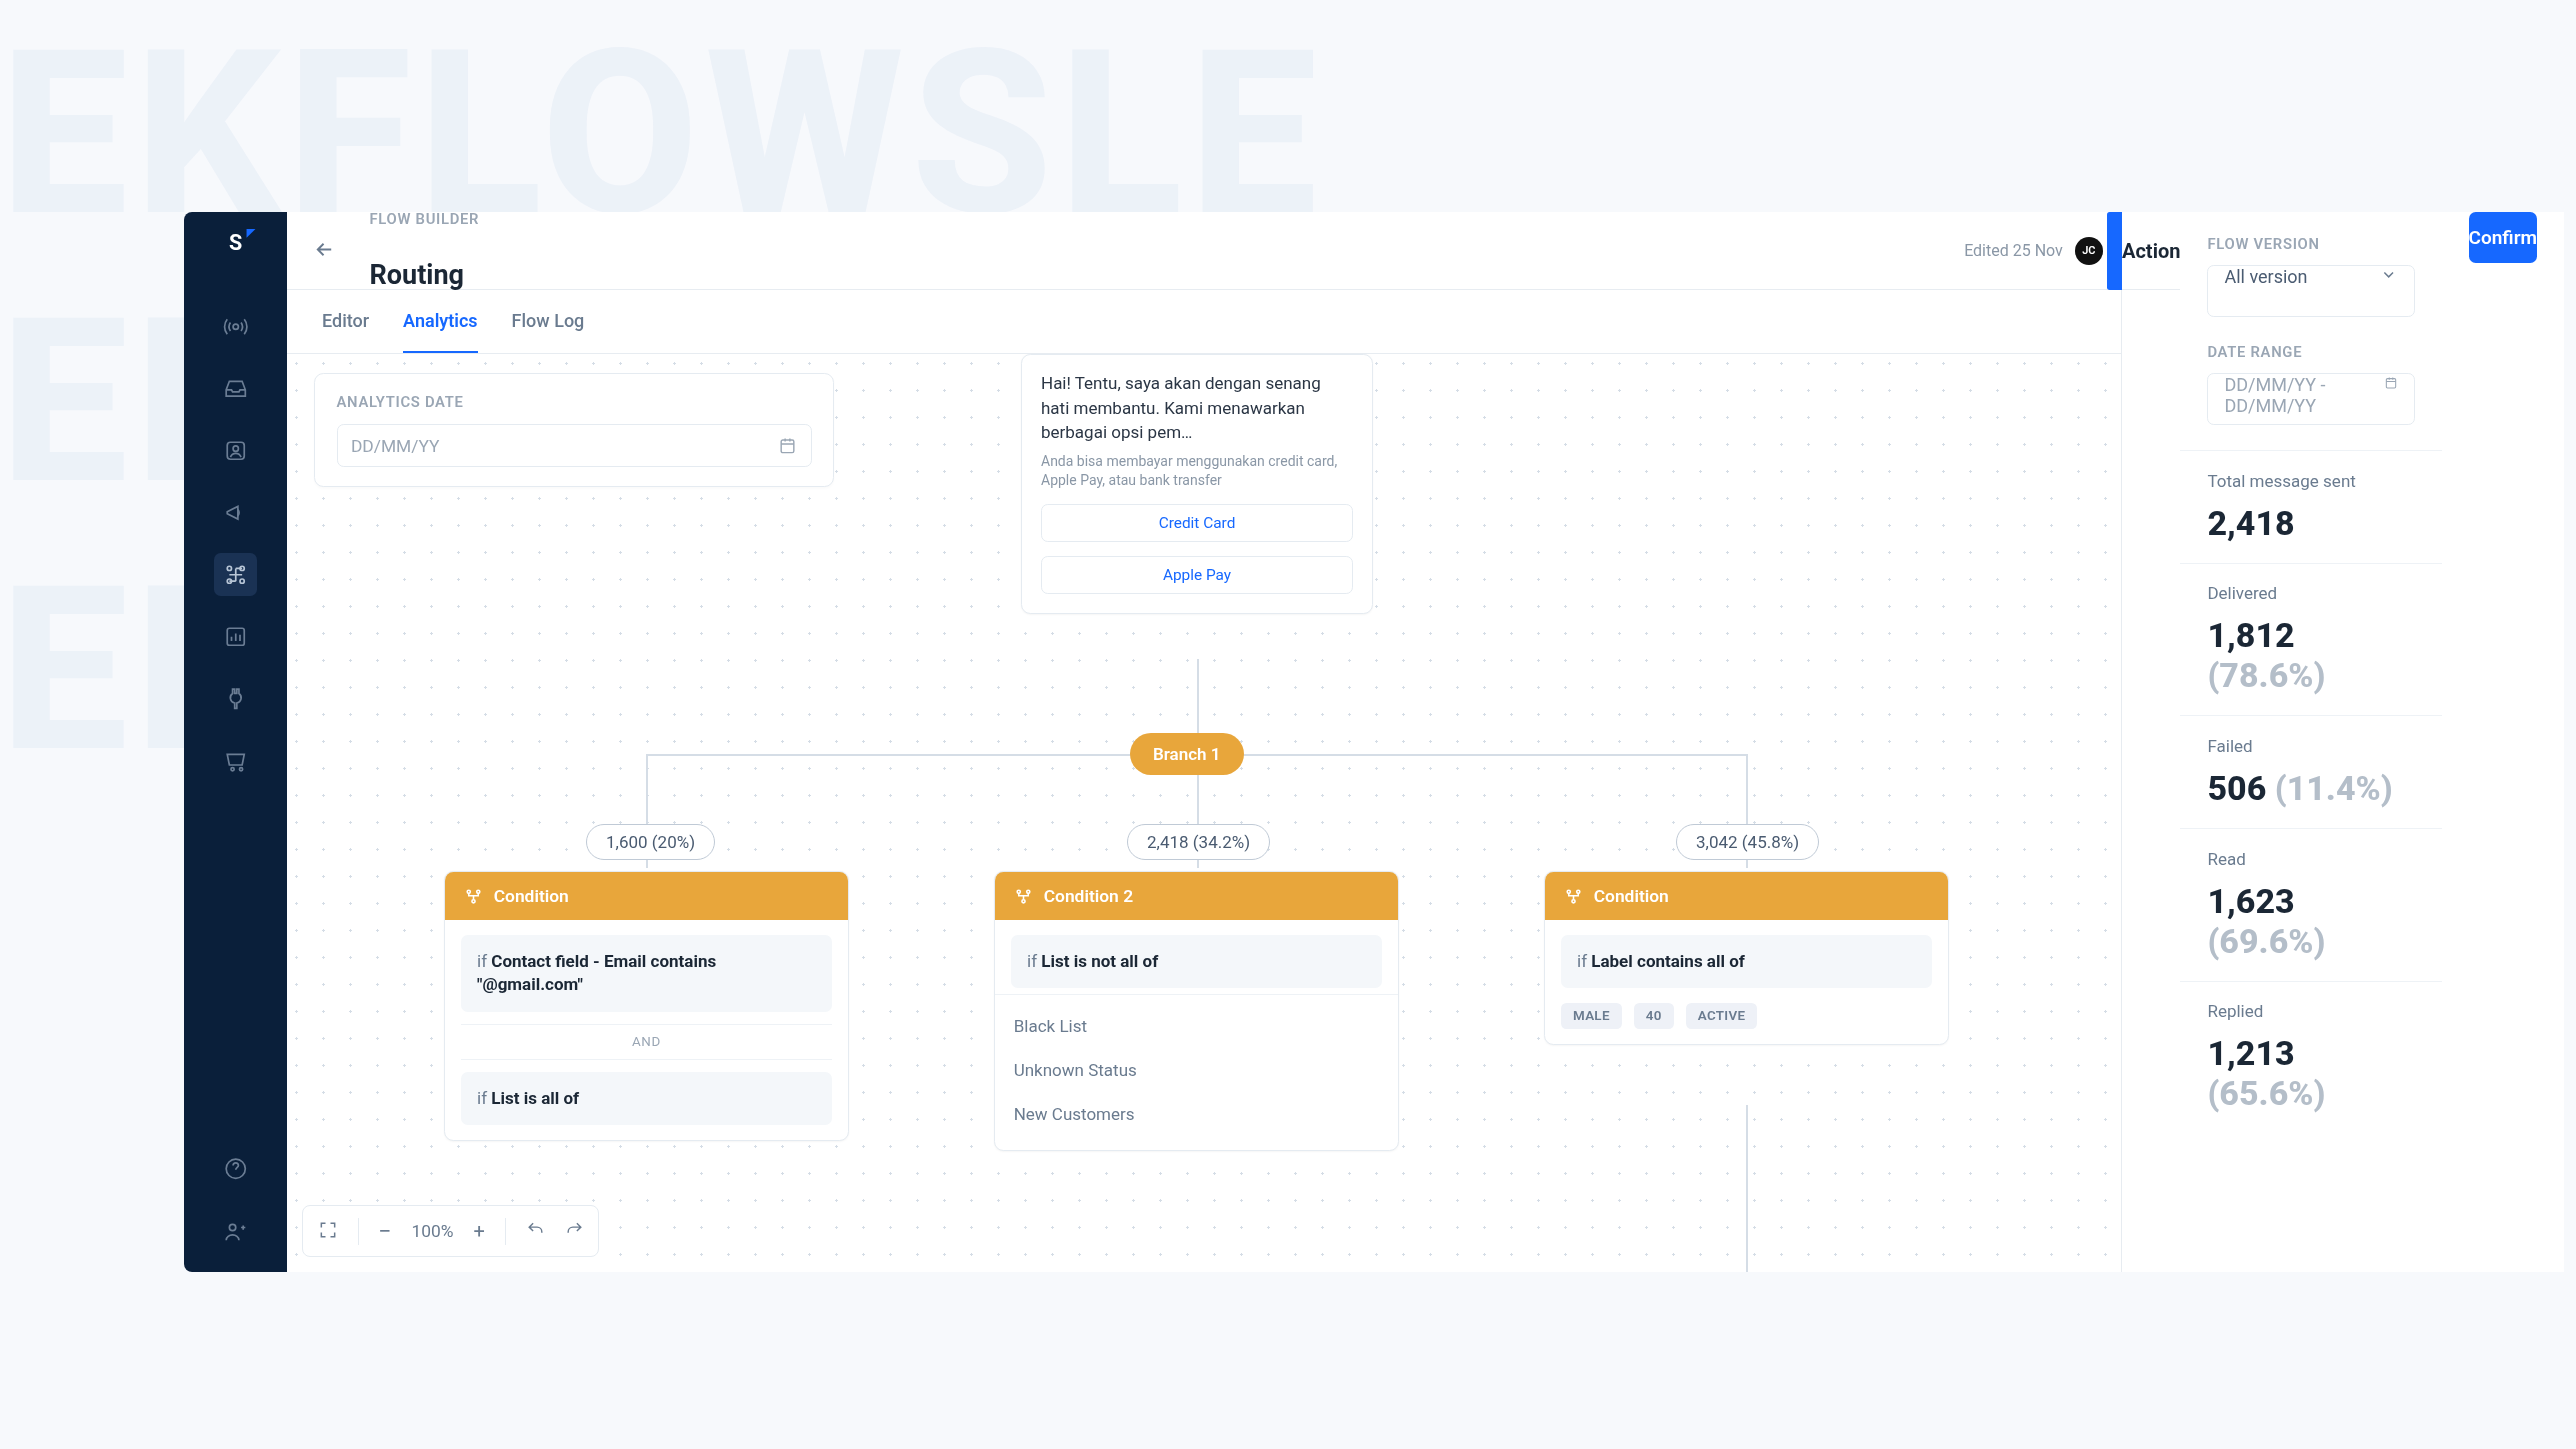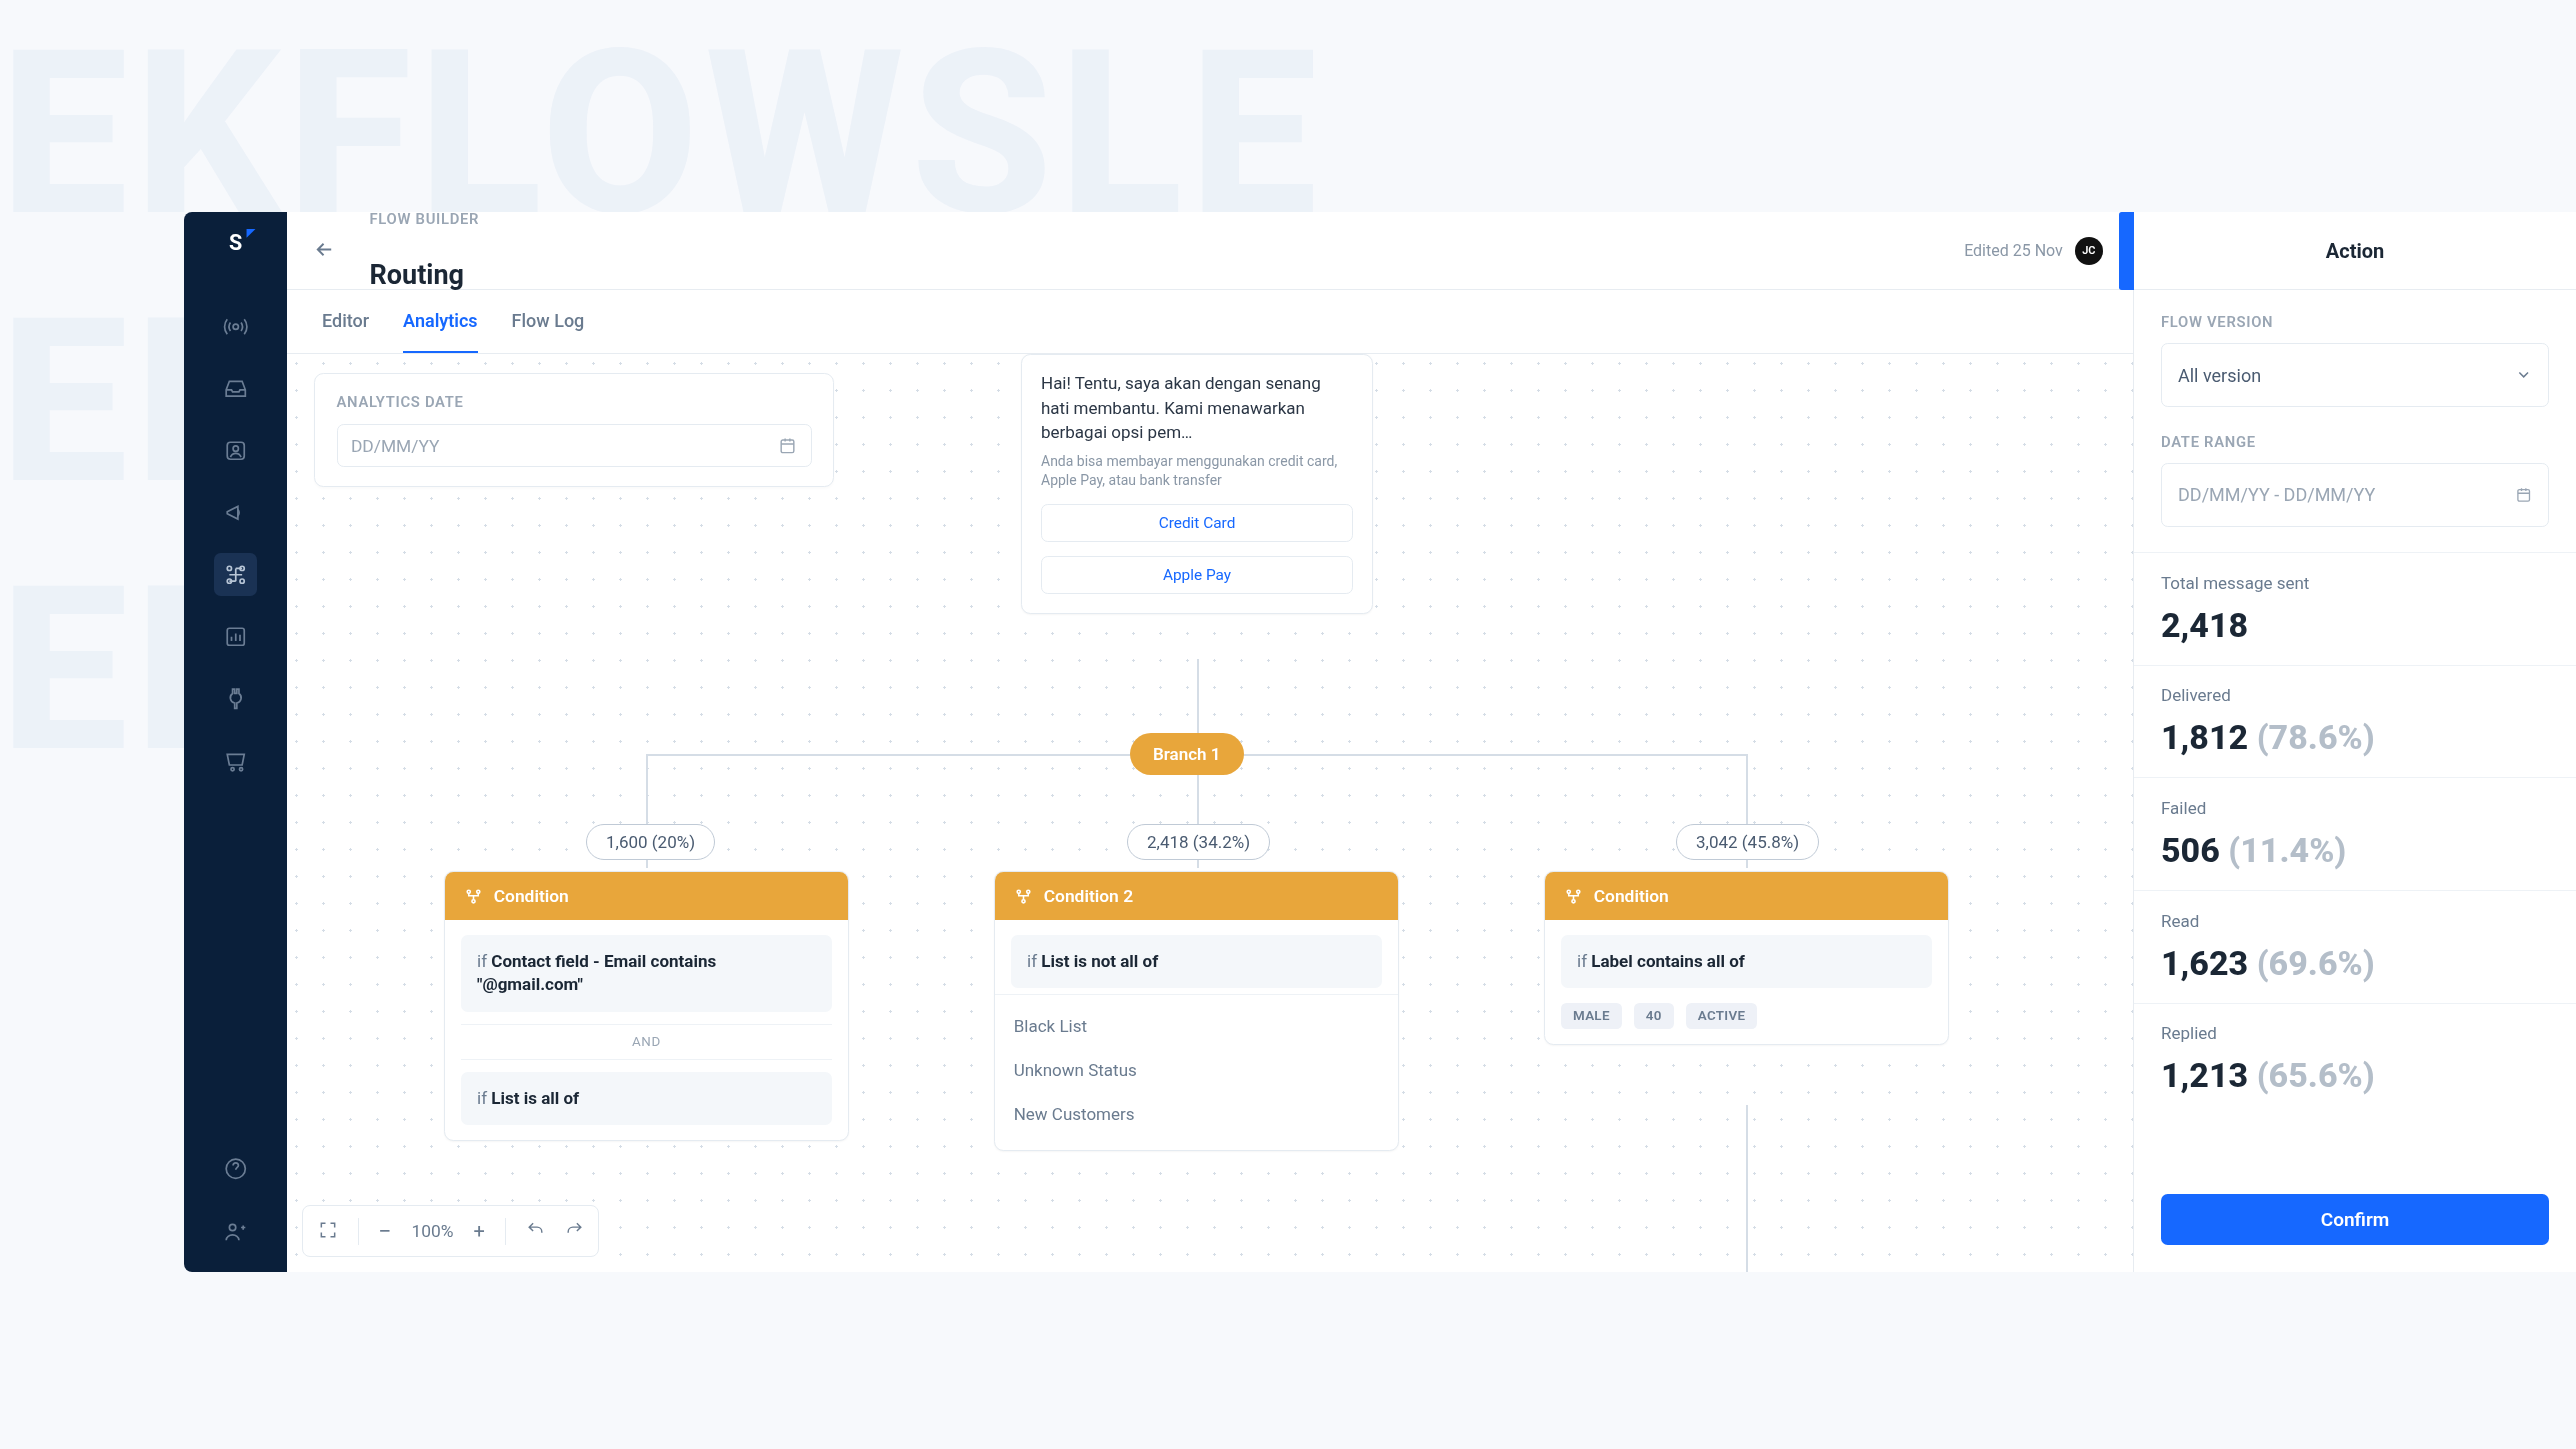--- a/index.html
+++ b/index.html
@@ -61,26 +61,26 @@
 .condcard .and { text-align:center; font-size:13.4px; letter-spacing:0.7px; color:#9aa6b4; margin:12px 0; border-top:0.7px solid #eef2f6; border-bottom:0.7px solid #eef2f6; padding:9.4px 0; }
 .condcard .listitem { font-size:17px; color:#6a7b8f; padding: 12px 2.7px; }
 .condcard .hr { height:0.7px; background:#eef2f6; margin: 5.4px -16px 9.4px -16px; }
 .tag { display:inline-block; background:#eef1f7; color:#6a7b8f; font-size:13.4px; font-weight:600; padding:5.4px 12px; border-radius:5.4px; margin-right:9.4px; letter-spacing:0.3px; }
 
 .zoombar { position:absolute; left:14.8px; bottom:14.8px; height:52px; background:#fff; border:0.7px solid #e5ebf1; border-radius:8px; display:flex; align-items:center; padding:0 14.8px; gap:20px; color:#6a7b8f; }
 .zoombar .sep { width:0.7px; height:27px; background:#e5ebf1; }
 .zoombar svg, .zoombar .z { font-size:17.4px; }
 
 
-.panel { position:absolute; right:0; top:212px; width:443px; height:1060px; background:#fff; border-left:0.7px solid #e7ecf1; z-index:2; display:flex; flex-direction:column; }
+.panel { position:absolute; right:12px; top:212px; width:443px; height:1060px; background:#fff; border-left:0.7px solid #e7ecf1; z-index:2; display:flex; flex-direction:row; }
 .panel .accent { position:absolute; left:-14.8px; top:0; width:14.8px; height:78px; background:#1668ff; border-radius:2.7px 0 0 2.7px; }
 .panel .ptitle { height:78px; display:flex; align-items:center; justify-content:center; font-size:20px; font-weight:700; color:#1b2735; border-bottom:0.7px solid #e7ecf1; }
 .panel .pbody { padding: 23px 27px 0 27px; flex:1; overflow:hidden; }
 .panel .plabel { font-size:14.8px; letter-spacing:0.7px; color:#9aa6b4; font-weight:600; margin-bottom:12px; }
-.panel .select, .panel .dateinp { height:64px; border:0.7px solid #e5ebf1; border-radius:6.7px; width:100%; padding:0 16px; font-size:18px; color:#4a5b71; display:flex; align-items:center; justify-content:space-between; margin-bottom: 25.5px; }
+.panel .select, .panel .dateinp { height:52px; border:0.7px solid #e5ebf1; border-radius:6.7px; width:100%; padding:0 16px; font-size:18px; color:#4a5b71; display:flex; justify-content:space-between; margin-bottom: 25.5px; }
 .panel .dateinp { color:#9aa6b4; }
 .panel .statsep { height:0.7px; background:#eef2f6; margin: 2.7px -27px 20px -27px; }
 .panel .slabel { font-size:17px; color:#6a7b8f; margin-bottom: 6.7px; }
 .panel .sval { font-size:34px; font-weight:800; color:#1b2735; margin-bottom: 20px; margin-top: 12px; }
 .panel .sval .pct { color:#b4bec9; font-weight:800; }
 .panel .confirm { margin: 0 27px 27px 27px; height:51px; border-radius:6.7px; background:#1668ff; color:#fff; font-size:19px; font-weight:600; border:none; }
 
 .icon { width:19px; height:19px; }
 </style>
 </head>

